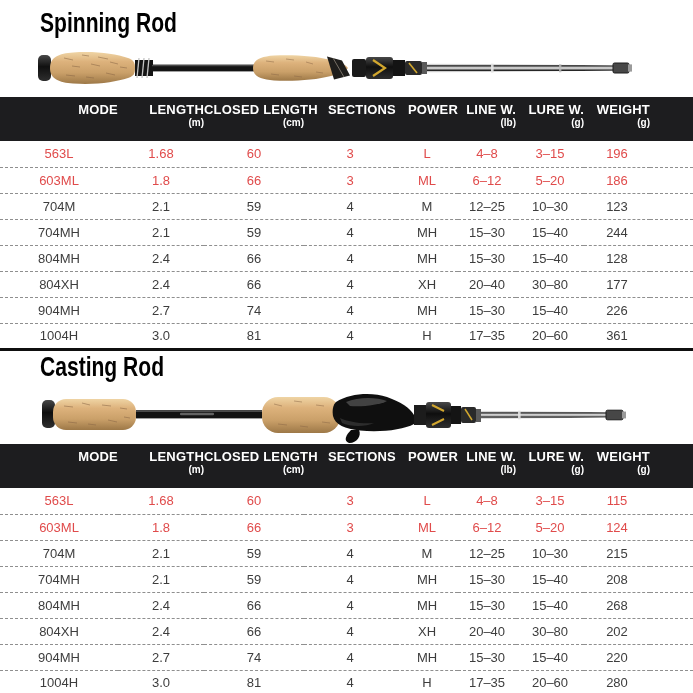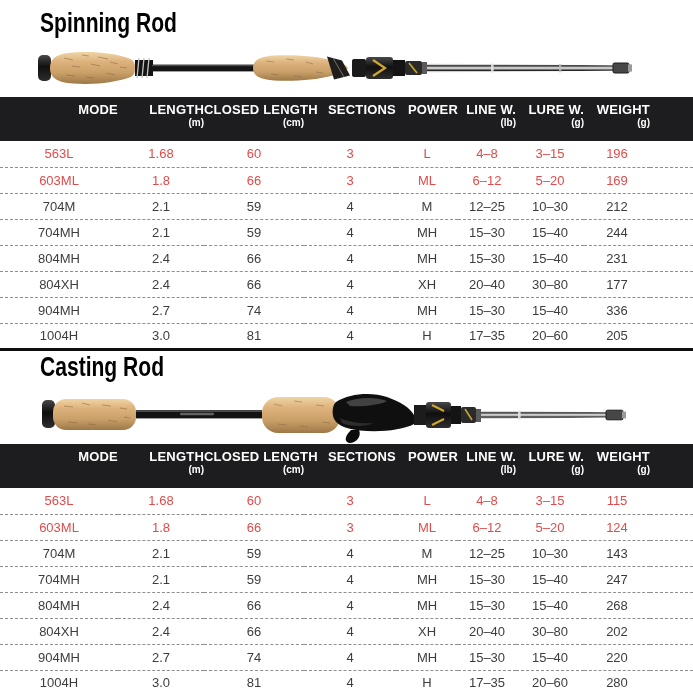--- a/index.html
+++ b/index.html
@@ -193,32 +193,32 @@
         <td></td>
       </tr>
       <tr class="hl">
         <td>603ML</td>
         <td>1.8</td>
         <td>66</td>
         <td>3</td>
         <td>ML</td>
         <td>6–12</td>
         <td>5–20</td>
-        <td>169</td>
+        <td>186</td>
         <td></td>
       </tr>
       <tr>
         <td>704M</td>
         <td>2.1</td>
         <td>59</td>
         <td>4</td>
         <td>M</td>
         <td>12–25</td>
         <td>10–30</td>
-        <td>212</td>
+        <td>123</td>
         <td></td>
       </tr>
       <tr>
         <td>704MH</td>
         <td>2.1</td>
         <td>59</td>
         <td>4</td>
         <td>MH</td>
         <td>15–30</td>
         <td>15–40</td>
@@ -226,21 +226,21 @@
         <td></td>
       </tr>
       <tr>
         <td>804MH</td>
         <td>2.4</td>
         <td>66</td>
         <td>4</td>
         <td>MH</td>
         <td>15–30</td>
         <td>15–40</td>
-        <td>231</td>
+        <td>128</td>
         <td></td>
       </tr>
       <tr>
         <td>804XH</td>
         <td>2.4</td>
         <td>66</td>
         <td>4</td>
         <td>XH</td>
         <td>20–40</td>
         <td>30–80</td>
@@ -248,32 +248,32 @@
         <td></td>
       </tr>
       <tr>
         <td>904MH</td>
         <td>2.7</td>
         <td>74</td>
         <td>4</td>
         <td>MH</td>
         <td>15–30</td>
         <td>15–40</td>
-        <td>336</td>
+        <td>226</td>
         <td></td>
       </tr>
       <tr>
         <td>1004H</td>
         <td>3.0</td>
         <td>81</td>
         <td>4</td>
         <td>H</td>
         <td>17–35</td>
         <td>20–60</td>
-        <td>205</td>
+        <td>361</td>
         <td></td>
       </tr>
     </tbody>
 </table>
 
 <div class="rod-title" id="title-casting">Casting Rod</div>
 
 <svg class="rod-art" id="rod-casting" width="600" height="58" viewBox="0 0 600 58">
   <defs>
     <linearGradient id="cork2" x1="0" y1="0" x2="0" y2="1">
@@ -410,32 +410,32 @@
         <td></td>
       </tr>
       <tr>
         <td>704M</td>
         <td>2.1</td>
         <td>59</td>
         <td>4</td>
         <td>M</td>
         <td>12–25</td>
         <td>10–30</td>
-        <td>143</td>
+        <td>215</td>
         <td></td>
       </tr>
       <tr>
         <td>704MH</td>
         <td>2.1</td>
         <td>59</td>
         <td>4</td>
         <td>MH</td>
         <td>15–30</td>
         <td>15–40</td>
-        <td>247</td>
+        <td>208</td>
         <td></td>
       </tr>
       <tr>
         <td>804MH</td>
         <td>2.4</td>
         <td>66</td>
         <td>4</td>
         <td>MH</td>
         <td>15–30</td>
         <td>15–40</td>

